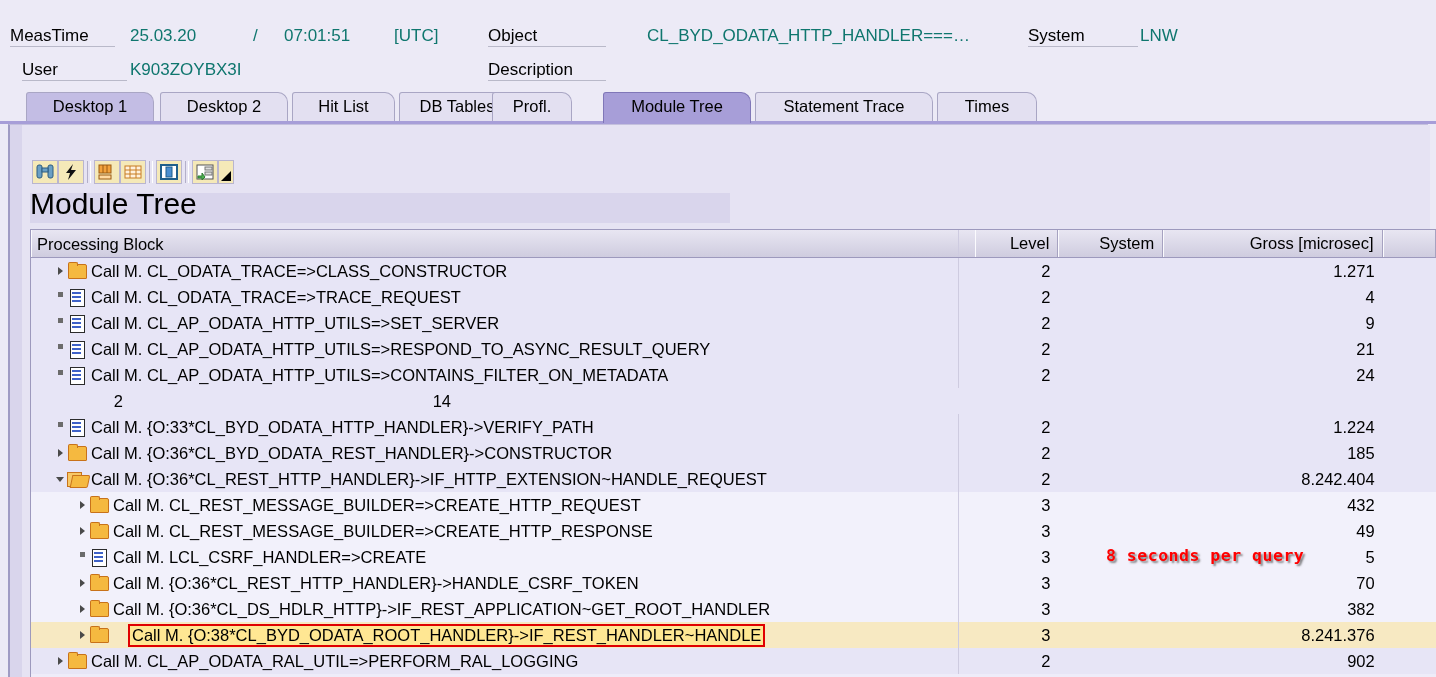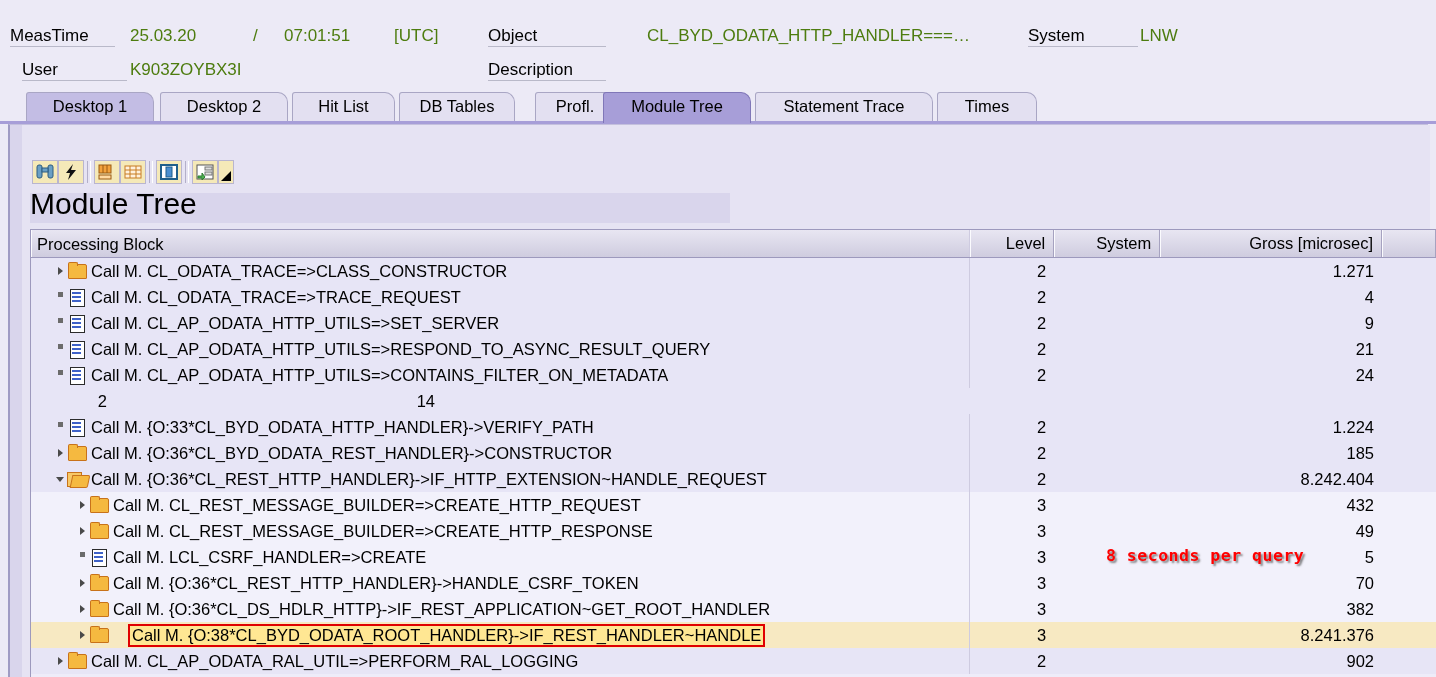--- a/index.html
+++ b/index.html
@@ -29,21 +29,21 @@
     font-size: 17px;
     color: #000;
     white-space: nowrap;
   }
   .fld-label.underlined {
     border-bottom: 1px solid #b9b9c9;
   }
   .fld-val {
     position: absolute;
     font-size: 17px;
-    color: #4d7c0f;
+    color: #0f766e;
     white-space: nowrap;
   }
 
   
   .tabstrip {
     position: absolute; left: 0; top: 90px;
     width: 1436px; height: 33px;
   }
   .tab {
     position: absolute;
@@ -190,21 +190,21 @@
 
   .c-block {
     width: 940px;
     display: flex;
     align-items: center;
     border-right: 1px solid #cecbe0;
     overflow: hidden;
     white-space: nowrap;
     position: relative;
   }
-  .c-level  { width: 84px;  text-align: right; line-height: 26px; padding-right: 8px; }
+  .c-level  { width: 84px;  text-align: right; line-height: 26px; padding-right: 8px; margin-left: 16px; }
   .c-system { width: 106px; text-align: right; line-height: 26px; padding-right: 8px; }
   .c-gross  { width: 222px; text-align: right; line-height: 26px; padding-right: 8px; }
   .c-pad    { width: 54px; }
 
   
   .indent { display: inline-block; }
   .exp {
     width: 14px; height: 24px;
     display: inline-flex;
     align-items: center; justify-content: center;
@@ -341,21 +341,21 @@
     <div class="fld-val" style="left:1140px; top:26px;">LNW</div>
 
     <div class="fld-label underlined" style="left:488px; top:60px; width:118px;">Description</div>
   </div>
 
   <div class="tabstrip">
     <div class="tab first" style="left:26px; width:128px;">Desktop 1</div>
     <div class="tab" style="left:160px; width:128px;">Desktop 2</div>
     <div class="tab" style="left:292px; width:103px;">Hit List</div>
     <div class="tab" style="left:399px; width:116px;">DB Tables</div>
-    <div class="tab" style="left:535px; width:80px;">Profl.</div>
+    <div class="tab" style="left:492px; width:80px;">Profl.</div>
     <div class="tab active" style="left:603px; width:148px;">Module Tree</div>
     <div class="tab" style="left:755px; width:178px;">Statement Trace</div>
     <div class="tab" style="left:937px; width:100px;">Times</div>
   </div>
   <div class="tabline"></div>
 
   <div class="panel">
     <div class="panel-inner"></div>
   </div>
 

